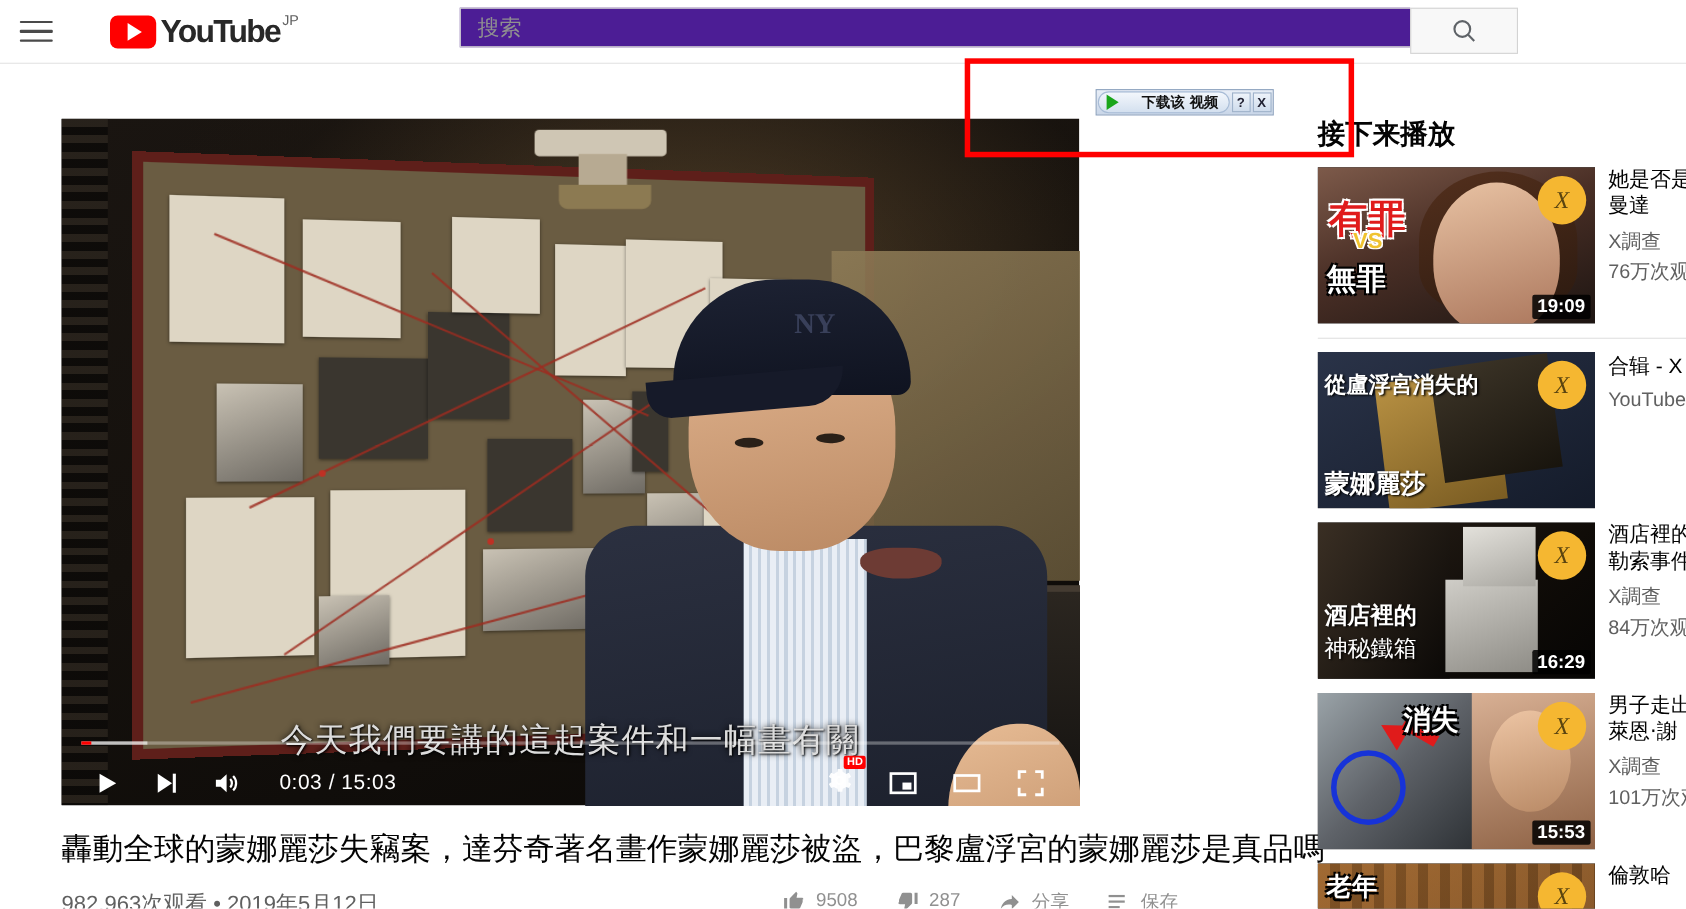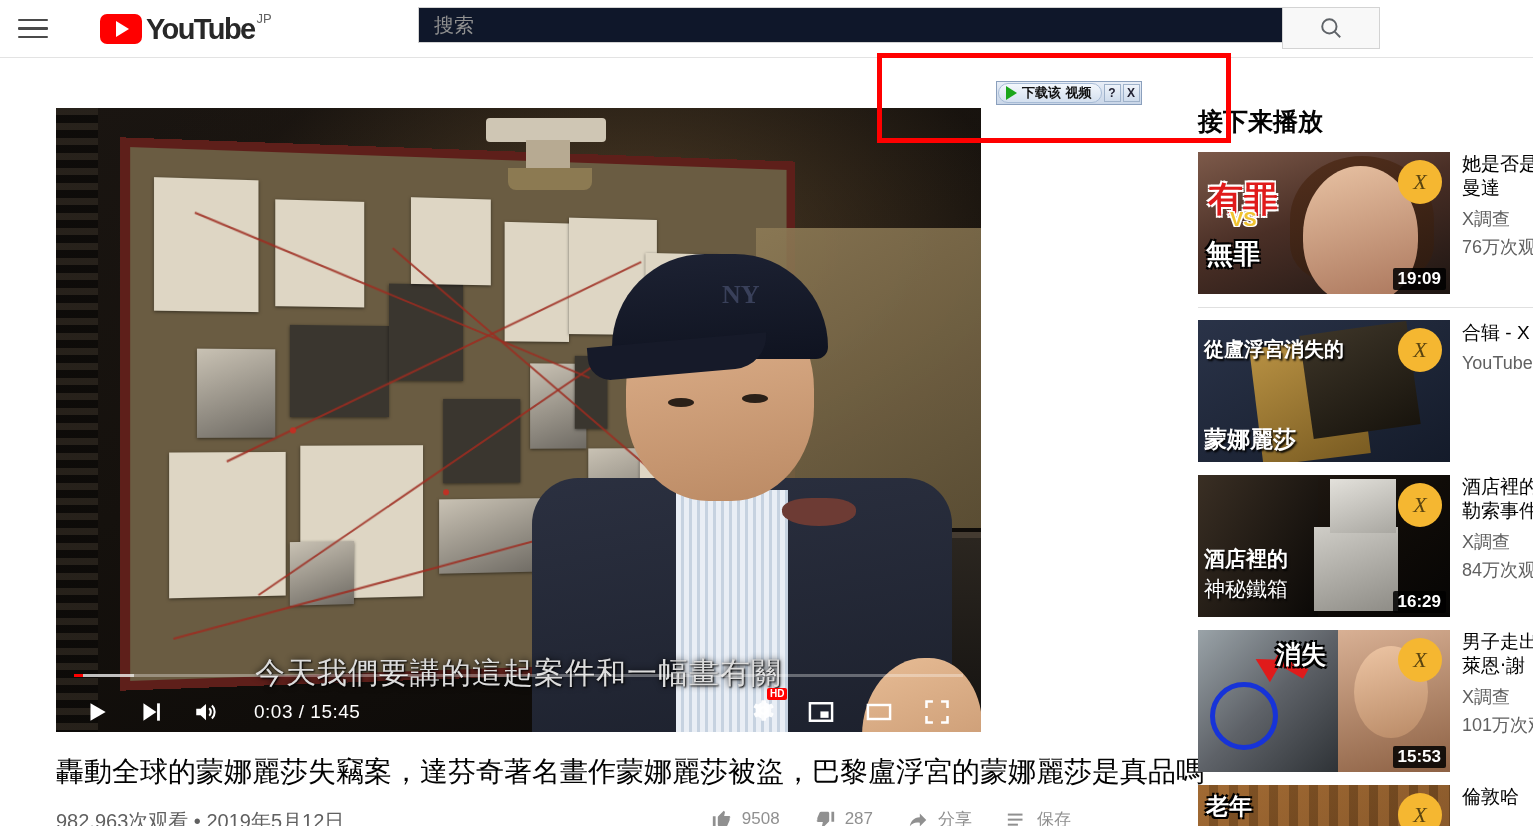--- a/index.html
+++ b/index.html
@@ -33,21 +33,21 @@
   .yt-word {
     font-family:"Liberation Sans","DejaVu Sans",sans-serif;
     font-weight:bold; font-size:29px; letter-spacing:-1.6px; color:#282828;
     margin-left:4px; line-height:30px;
   }
   .yt-sup { font-size:13px; color:#606060; margin-left:2px; margin-top:-2px; line-height:13px; }
 
   .search-area { position:absolute; left:418px; top:7px; display:flex; }
   .search-box {
     width:864px; height:36px; box-sizing:border-box;
-    border:1px solid #d3d3d3; border-right:none; background:#0f172a;
+    border:1px solid #d3d3d3; border-right:none; background:#4c1d95;
     display:flex; align-items:center; padding-left:15px;
   }
   .search-box .ph { color:#909090; font-size:20px; }
   .search-btn {
     width:98px; height:42px; box-sizing:border-box;
     border:1px solid #d3d3d3; background:#f8f8f8;
     display:flex; align-items:center; justify-content:center; cursor:pointer;
   }
 
   
@@ -228,21 +228,21 @@
 
   
   .red-box { position:absolute; left:877px; top:53px; width:354px; height:90px;
      border:5px solid #ff0000; box-sizing:border-box; pointer-events:none; z-index:40;}
   .dl-widget {
      position:absolute; left:996px; top:81px; height:22px; z-index:41;
      display:flex; align-items:stretch;
      background:linear-gradient(180deg,#e8eef7,#c9d6e8);
      border:1px solid #8ba0bd;
   }
-  .dl-main { display:flex; align-items:center; gap:5px; padding:0 9px 0 7px;
+  .dl-main { display:flex; align-items:center; gap:21px; padding:0 9px 0 7px;
      border:1px solid #a8bcd6; border-radius:10px; margin:1px;
      background:linear-gradient(180deg,#f3f7fc,#d4e0ef); }
   .dl-tri { width:0;height:0;border-left:11px solid #1aa61a;
      border-top:7px solid transparent;border-bottom:7px solid transparent;}
   .dl-text { font-size:13px; color:#111; font-weight:bold; white-space:nowrap;
      font-family:"DejaVu Sans","Liberation Sans",sans-serif; }
   .dl-sq { width:15px; display:flex; align-items:center; justify-content:center;
      font-size:12px; color:#223; border:1px solid #9fb2ca; margin:2px 1px;
      background:linear-gradient(180deg,#eef3fa,#cfdcec); font-weight:bold; cursor:pointer;}
 </style>
@@ -359,21 +359,21 @@
           </svg>
           <svg class="ic" width="26" height="26" viewBox="0 0 24 24">
             <polygon points="5,4 17,12 5,20" fill="#ffffff"></polygon>
             <rect x="17.6" y="4" width="2.6" height="16" fill="#ffffff"></rect>
           </svg>
           <svg class="ic" width="28" height="26" viewBox="0 0 24 24">
             <polygon points="3,9 7,9 12,4.5 12,19.5 7,15 3,15" fill="#ffffff"></polygon>
             <path d="M15 8.5 a5 5 0 0 1 0 7" fill="none" stroke="#ffffff" stroke-width="1.9"></path>
             <path d="M17.5 6 a8.5 8.5 0 0 1 0 12" fill="none" stroke="#ffffff" stroke-width="1.9"></path>
           </svg>
-          <span class="time">0:03 / 15:45</span>
+          <span class="time">0:03 / 15:03</span>
         </div>
 
         <div class="ctrl-right">
           <div style="position:relative;">
             <svg class="ic" width="27" height="27" viewBox="0 0 24 24">
               <path fill="#ffffff" d="M12 8.2a3.8 3.8 0 1 0 0 7.6 3.8 3.8 0 0 0 0-7.6zm0 5.9a2.1 2.1 0 1 1 0-4.2 2.1 2.1 0 0 1 0 4.2z"></path>
               <path fill="#ffffff" d="M19.3 12c0-.5-.05-1-.14-1.5l2-1.4-1.9-3.3-2.3.9a7.6 7.6 0 0 0-2.6-1.5l-.35-2.4h-3.8l-.35 2.4c-.95.3-1.83.8-2.6 1.5l-2.3-.9-1.9 3.3 2 1.4a8.6 8.6 0 0 0 0 3l-2 1.4 1.9 3.3 2.3-.9c.77.7 1.65 1.2 2.6 1.5l.35 2.4h3.8l.35-2.4a7.6 7.6 0 0 0 2.6-1.5l2.3.9 1.9-3.3-2-1.4c.09-.5.14-1 .14-1.5z" opacity="0.92"></path>
             </svg>
             <span class="hd-badge">HD</span>
           </div>

